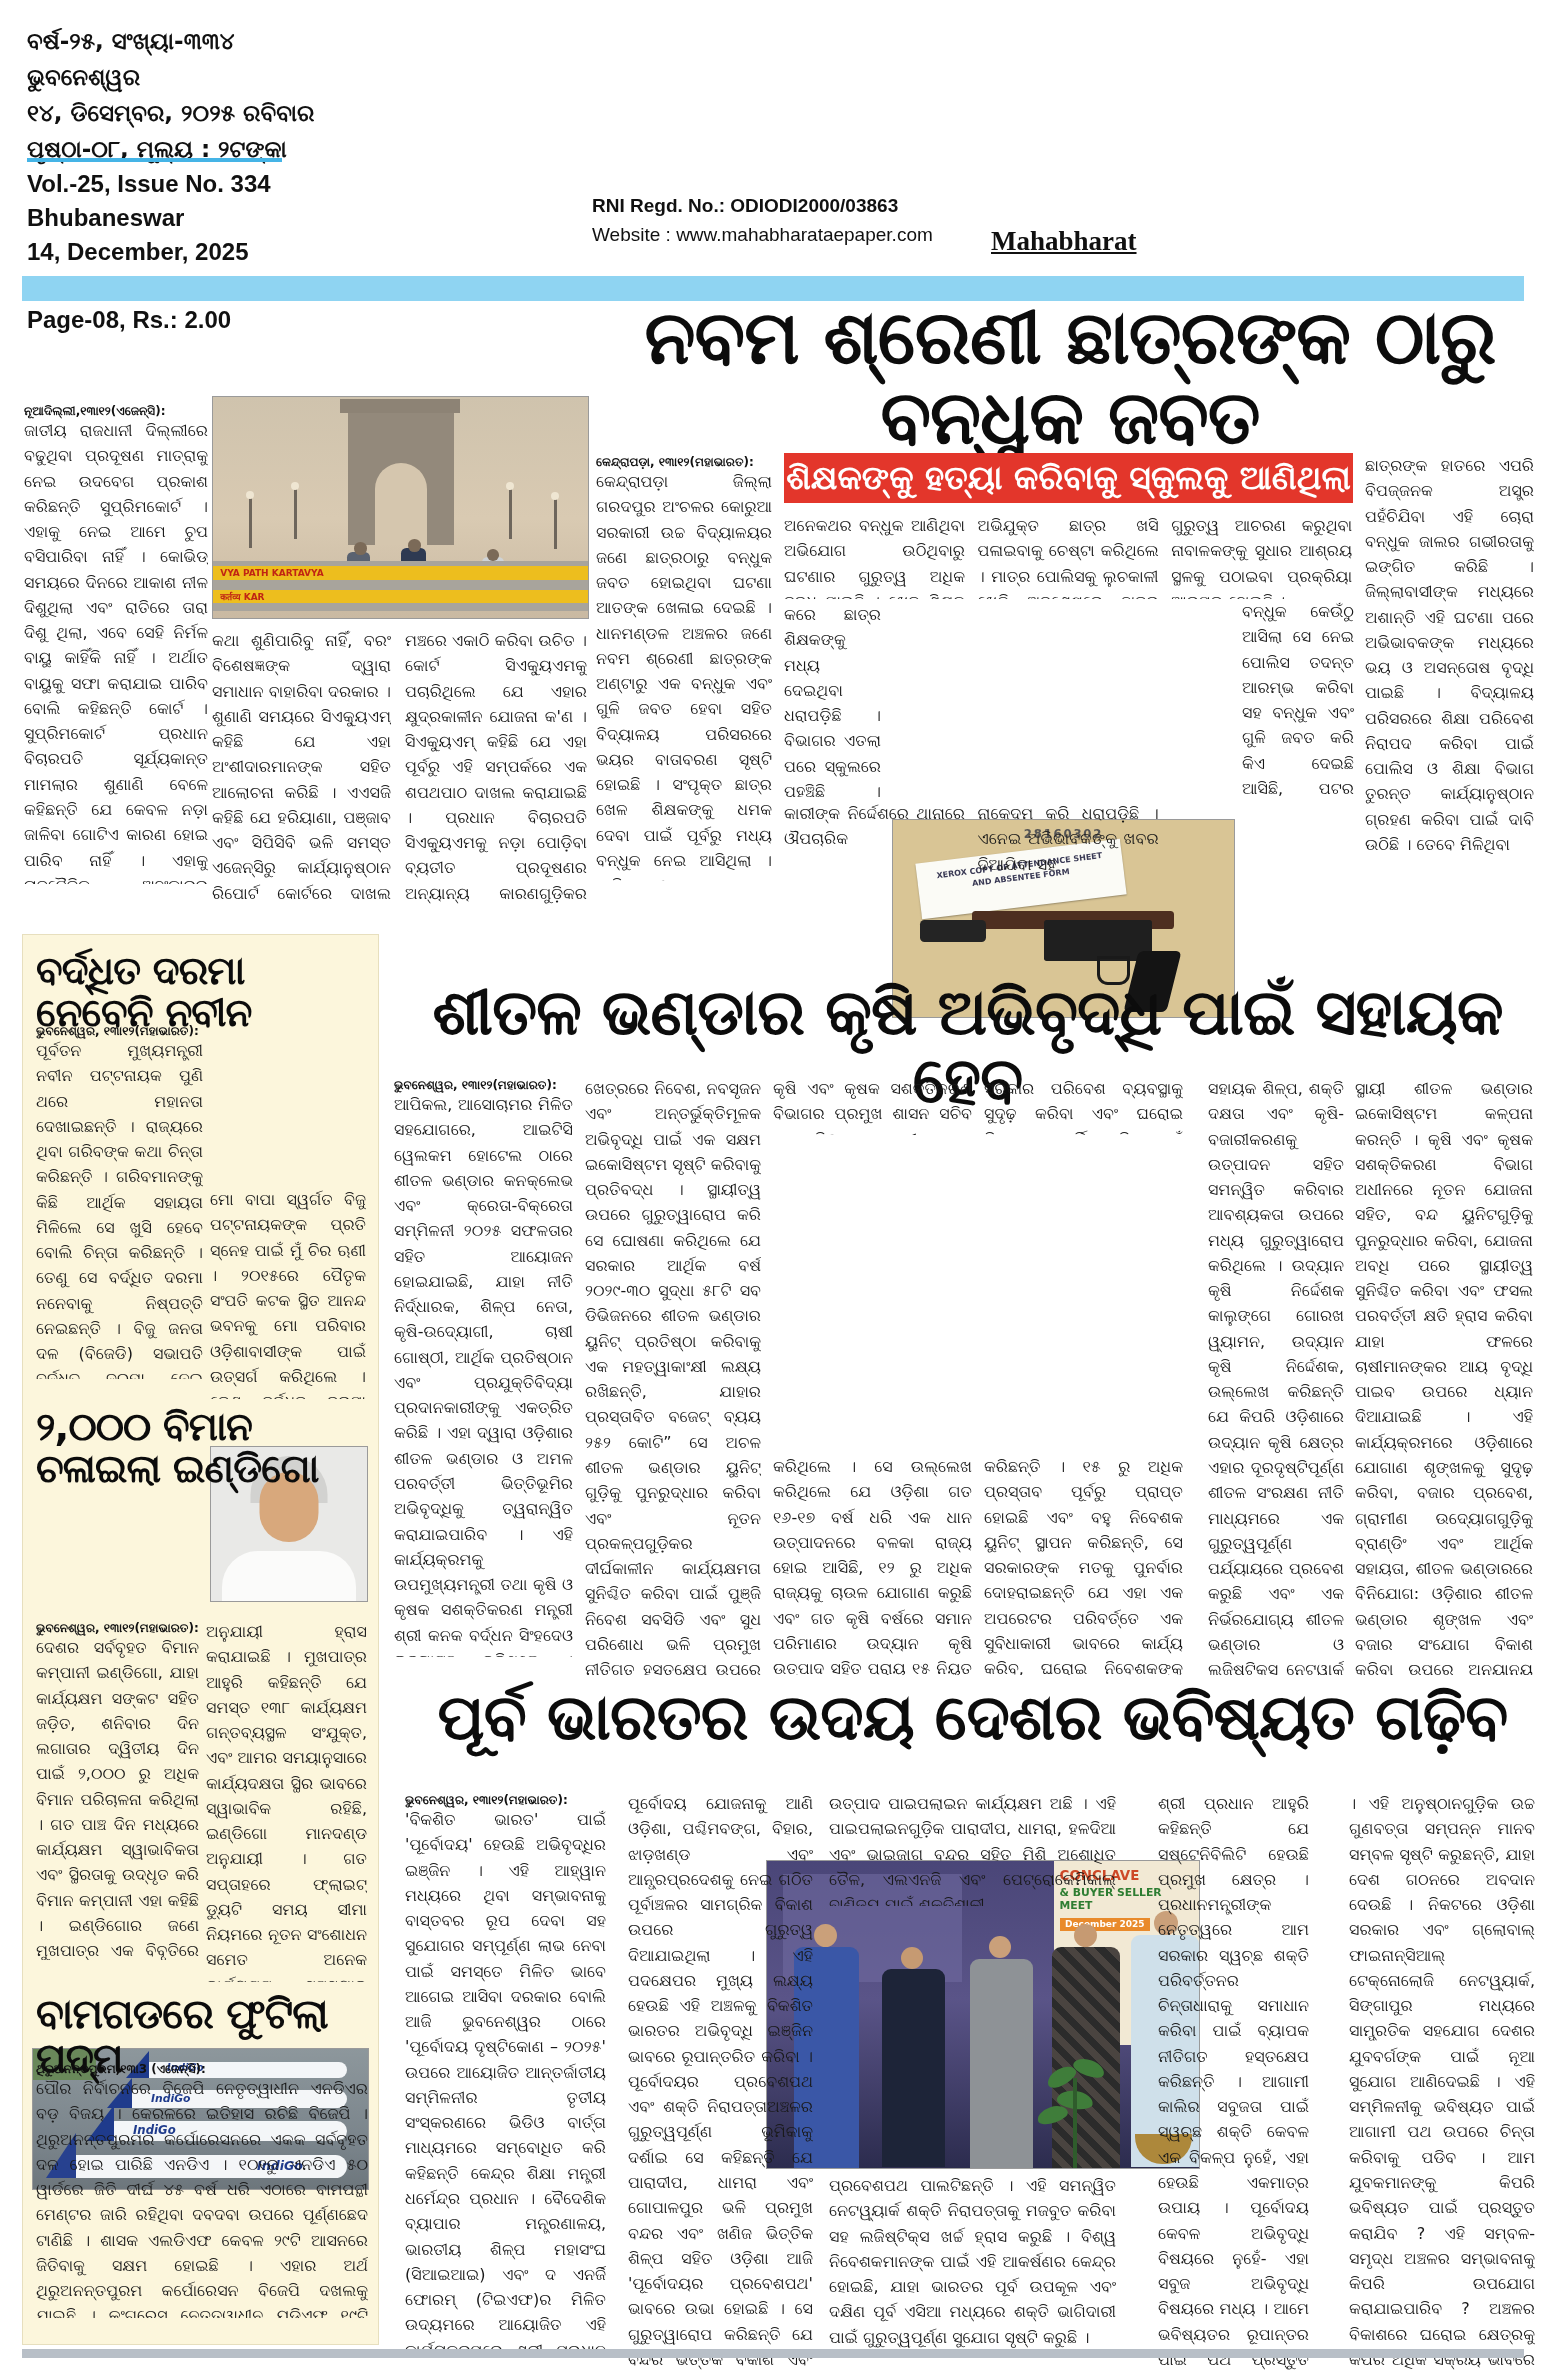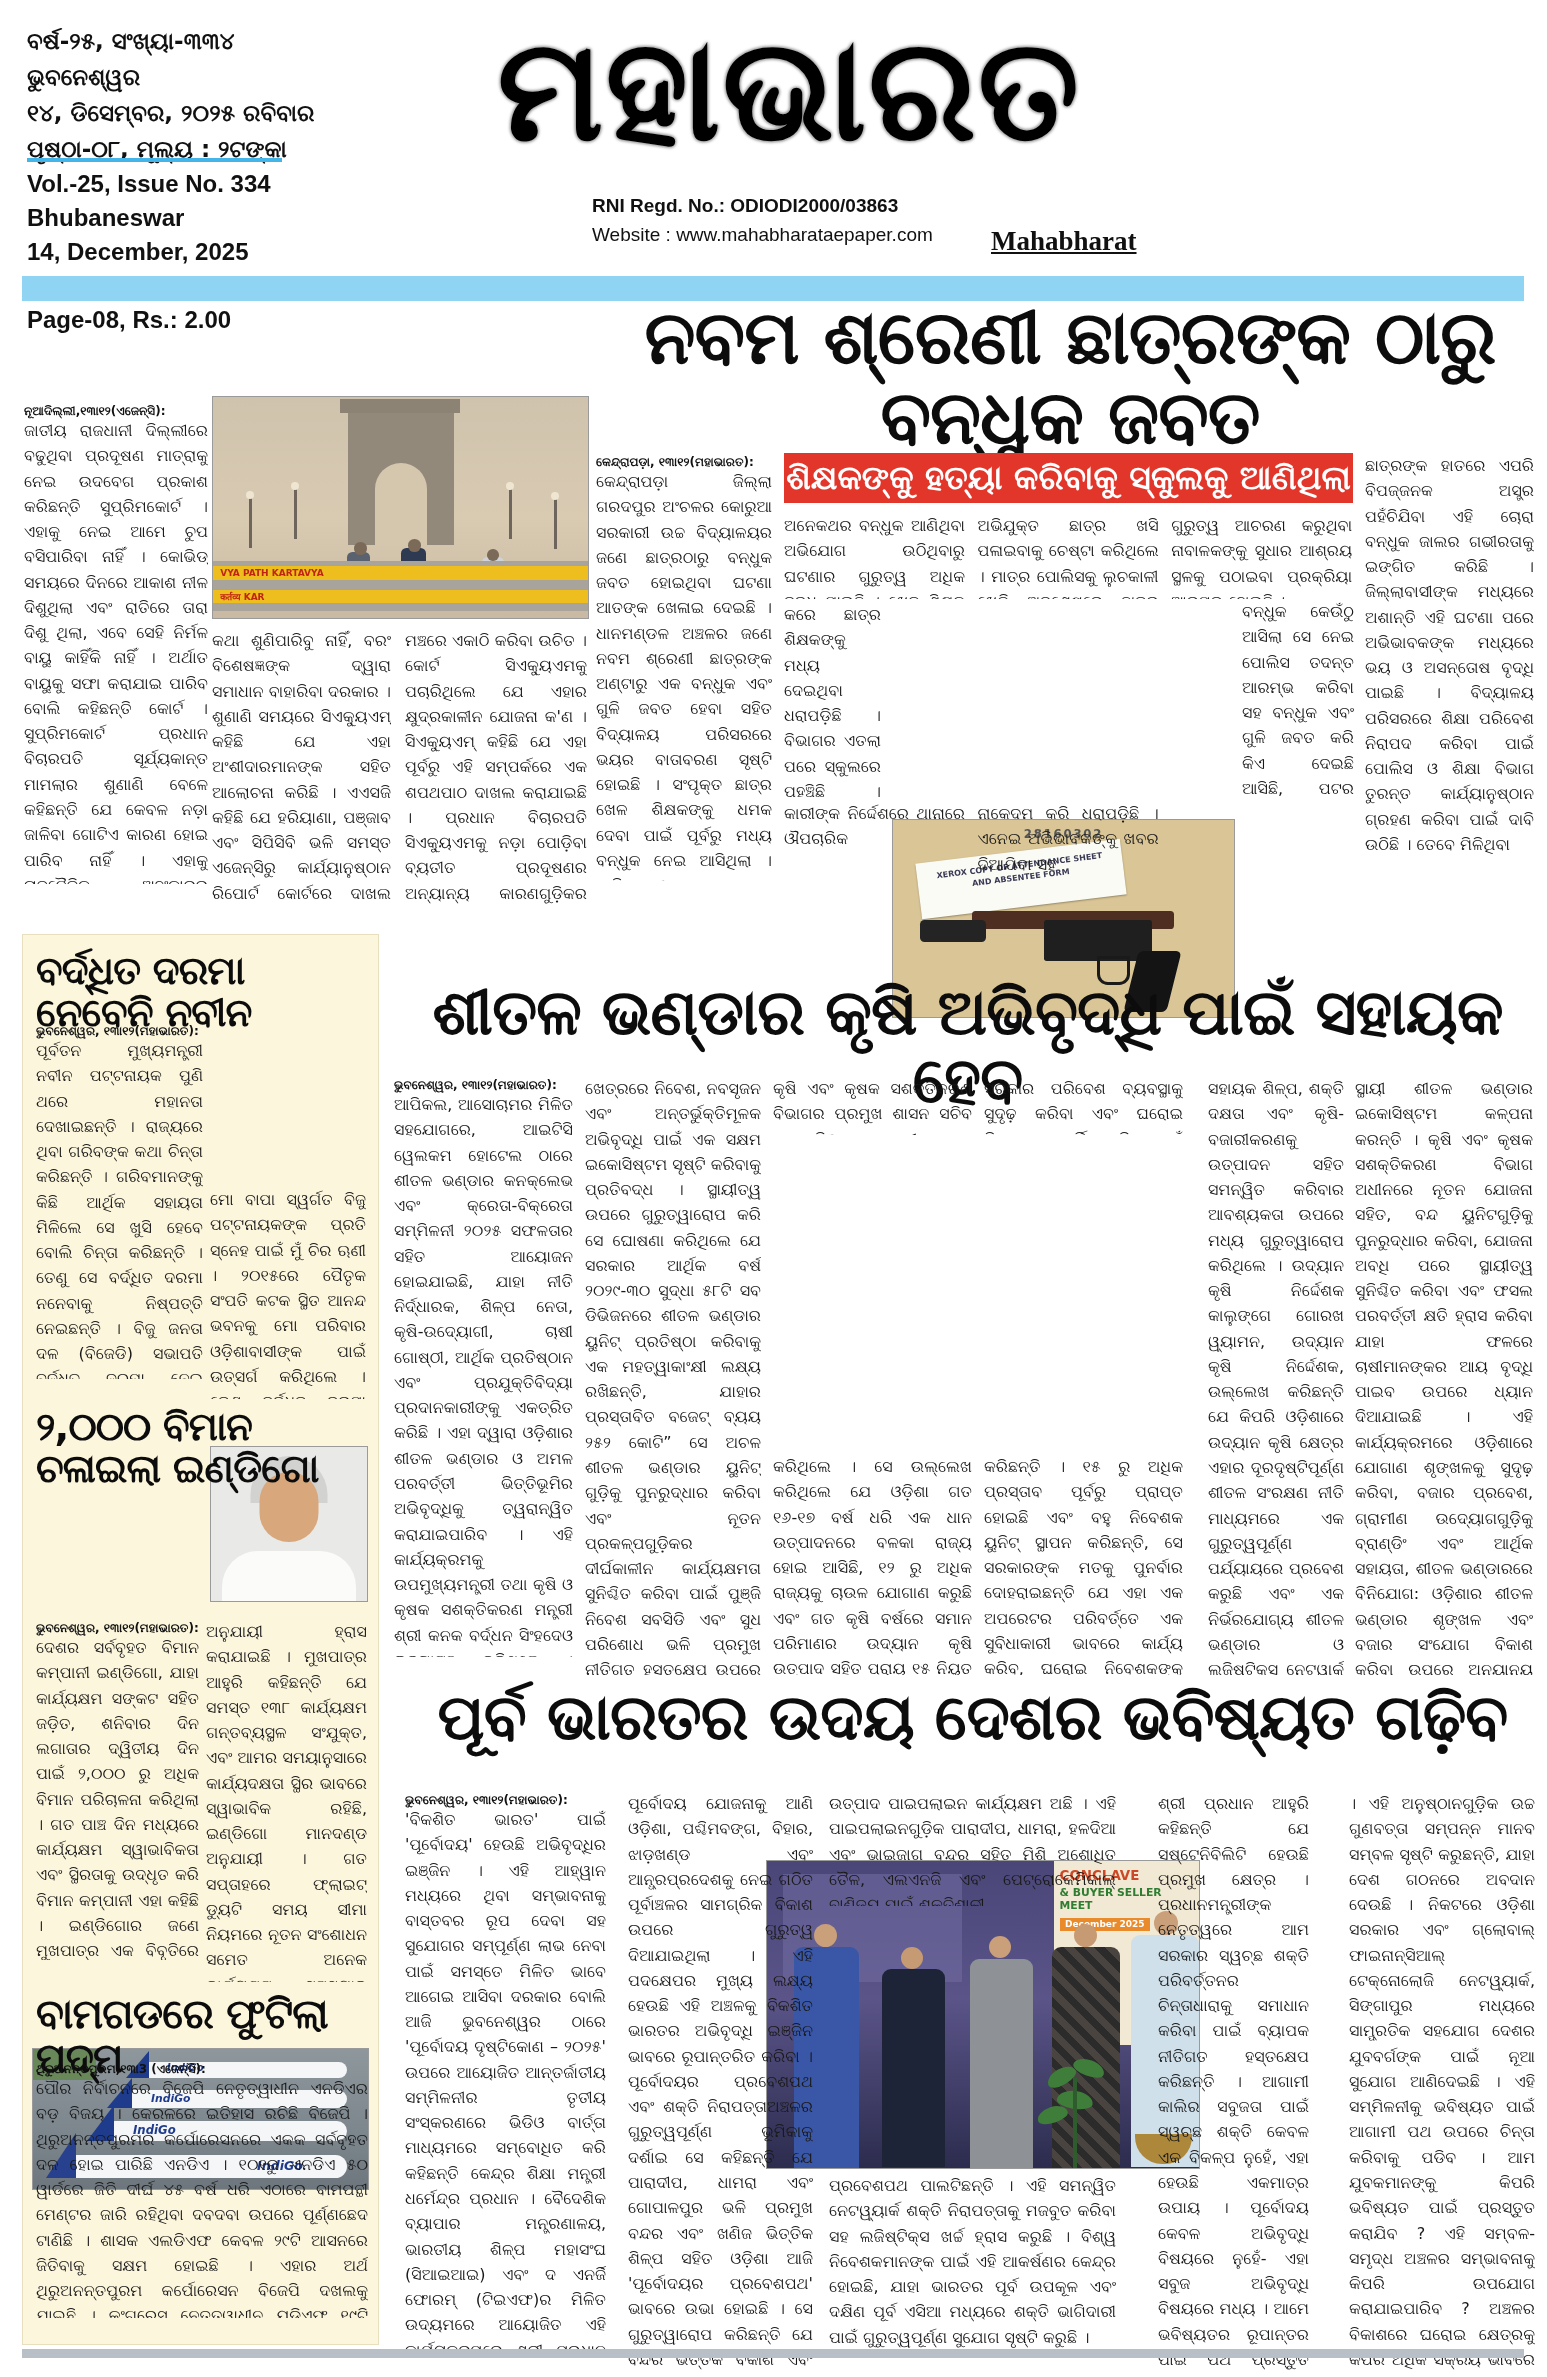--- a/index.html
+++ b/index.html
@@ -78,21 +78,20 @@
     <div class="mast-line-od">ପୃଷ୍ଠା-୦୮, ମୂଲ୍ୟ : ୨ଟଙ୍କା</div>
   </div>
   <div class="abs blue-rule" style="left:27px;top:158px;width:255px;"></div>
   <div class="abs" style="left:27px;top:167px;width:296px;">
     <div class="mast-line-en">Vol.-25, Issue No. 334</div>
     <div class="mast-line-en">Bhubaneswar</div>
     <div class="mast-line-en">14, December, 2025 Sunday</div>
     <div class="mast-line-en">Page-08, Rs.: 2.00</div>
   </div>
 
-  <div class="abs logo" style="left:345px;top:7.2px;width:888px;text-align:center;">ମହାଭାରତ</div>
   <div class="abs" style="left:592px;top:195px;font-size:19px;font-weight:bold;font-family:'Liberation Sans',sans-serif;">RNI Regd. No.: ODIODI2000/03863</div>
   <div class="abs" style="left:592px;top:224px;font-size:19px;font-weight:normal;font-family:'Liberation Sans',sans-serif;">Website : www.mahabharataepaper.com</div>
   <div class="abs" style="left:991px;top:226px;font-size:27px;font-weight:900;text-decoration:underline;font-family:'Liberation Serif',serif;">Mahabharat</div>
 
   <div class="abs blue-band" style="left:22.4px;top:276px;width:1502px;height:25px;"></div>
 
 
   <div class="abs" style="left:24px;top:402px;width:184px;height:502px;">
     <span class="byline">ନୂଆଦିଲ୍ଲୀ,୧୩ା୧୨(ଏଜେନ୍ସି):</span>
     <div class="body-text" style="height:466px;">ଜାତୀୟ ରାଜଧାନୀ ଦିଲ୍ଲୀରେ ବଢୁଥିବା ପ୍ରଦୂଷଣ ମାତ୍ରାକୁ ନେଇ ଉଦବେଗ ପ୍ରକାଶ କରିଛନ୍ତି ସୁପ୍ରିମକୋର୍ଟ । ଏହାକୁ ନେଇ ଆମେ ଚୁପ ବସିପାରିବା ନାହିଁ । କୋଭିଡ୍ ସମୟରେ ଦିନରେ ଆକାଶ ନୀଳ ଦିଶୁଥିଲା ଏବଂ ରାତିରେ ତାରା ଦିଶୁ ଥିଲା, ଏବେ ସେହି ନିର୍ମଳ ବାୟୁ କାହିଁକି ନାହିଁ । ଅର୍ଥାତ ବାୟୁକୁ ସଫା କରାଯାଇ ପାରିବ ବୋଲି କହିଛନ୍ତି କୋର୍ଟ । ସୁପ୍ରିମକୋର୍ଟ ପ୍ରଧାନ ବିଚାରପତି ସୂର୍ଯ୍ୟକାନ୍ତ ମାମଲାର ଶୁଣାଣି ବେଳେ କହିଛନ୍ତି ଯେ କେବଳ ନଡ଼ା ଜାଳିବା ଗୋଟିଏ କାରଣ ହୋଇ ପାରିବ ନାହିଁ । ଏହାକୁ ରାଜନୈତିକ ଅହଂକାରର ପ୍ରସଙ୍ଗ କରାଯିବା ଉଚିତ୍ ନୁହେଁ । ପ୍ରଦୂଷଣ କମ କରିବାକୁ ଯୋଜନା କାହିଁ ବୋଲି ଦିଲ୍ଲୀ ସରକାରଙ୍କୁ କୋର୍ଟ ପ୍ରଶ୍ନ କରିଛନ୍ତି । ସିଏକ୍ୟୁଏମ୍ ଓ ରାଜ୍ୟର ସଂସ୍ଥାଗୁଡ଼ିକ ପ୍ରଦୂଷଣକୁ ରୋକିବାକୁ ଅଣ୍ଟା ଭିଡ଼ିବା ଦରକାର । କେବଳ କାଗଜରେ ଯୋଜନାଗୁଡ଼ିକୁ ସୀମିତ ନ ରଖି ଏହାର କାର୍ଯ୍ୟକାରୀ କରନ୍ତୁ । ଆମେ କେବଳ</div>

